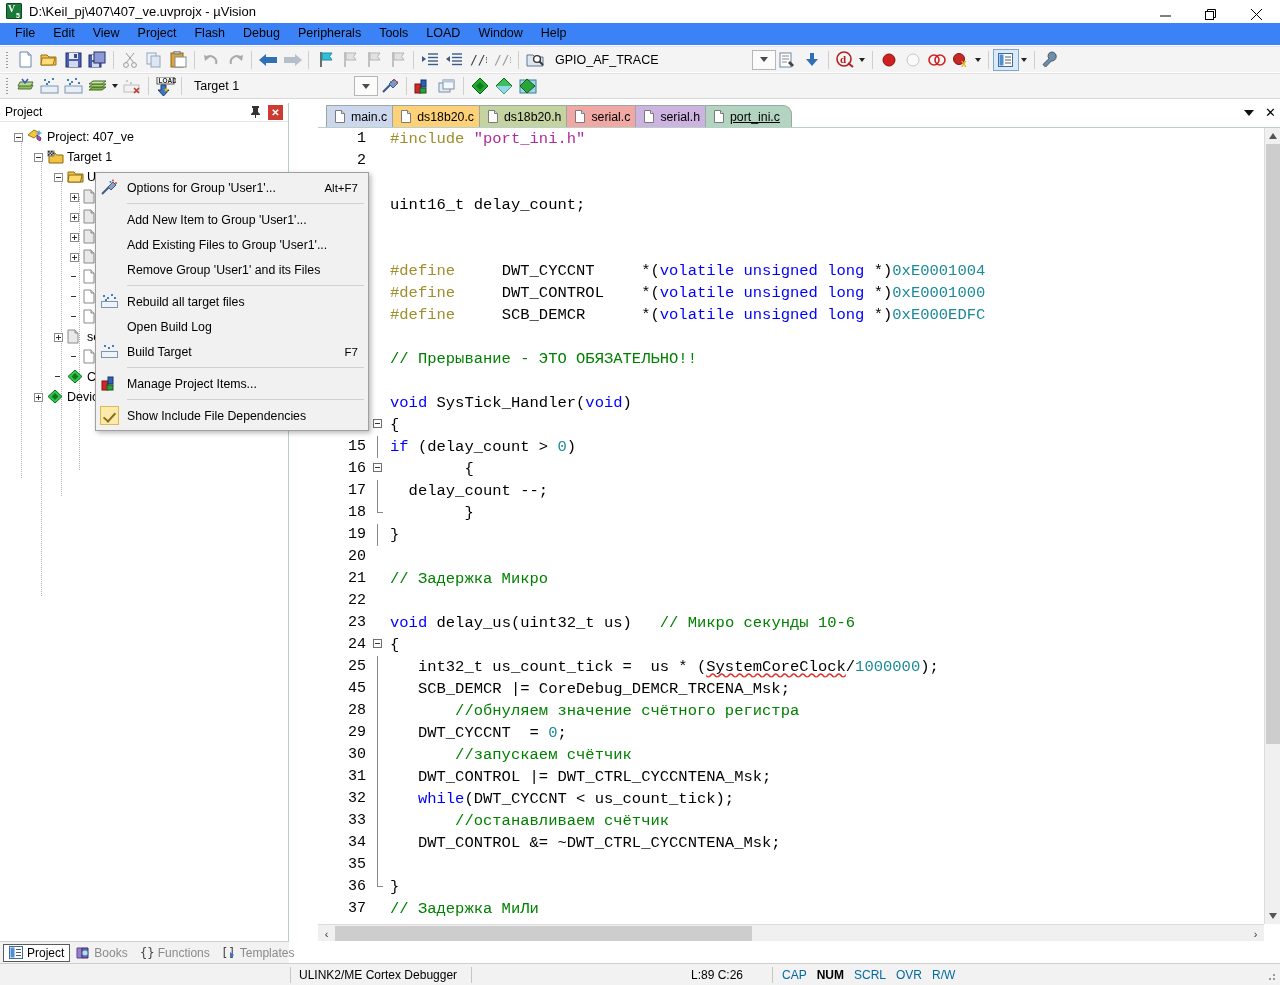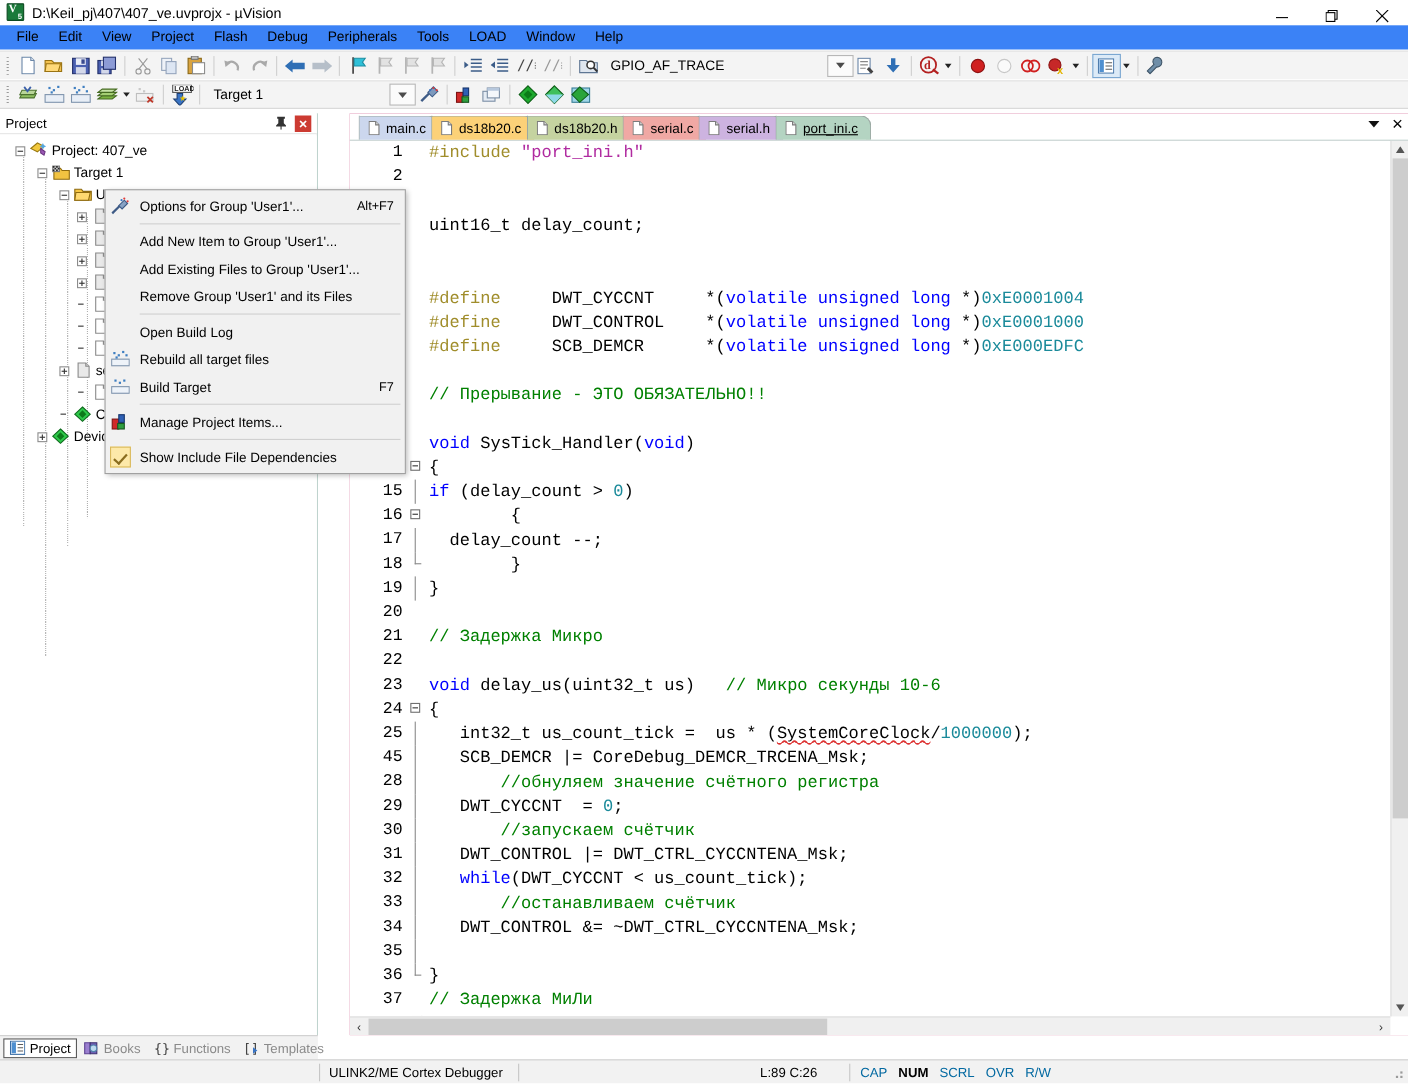--- a/index.html
+++ b/index.html
@@ -104,21 +104,21 @@
     position:absolute; right:5px; top:2px; width:15px; height:15px;
     background:#cc3b32; color:#fff; display:flex; align-items:center; justify-content:center;
     font-size:10px; font-weight:bold;
   }
   .tree {
     position:absolute; left:0; top:20px; width:288px; bottom:0;
     background:#fff; overflow:hidden; padding-top:4px;
   }
   .tnode {
     height:20px; display:flex; align-items:center; white-space:nowrap;
-    font-size:12.5px; position:relative;text-align:right;
+    font-size:12.5px; position:relative;
   }
   .exp {
     width:9px; height:9px; border:1px solid #8c8c8c; background:#fff;
     display:inline-block; position:relative; flex:none; margin-right:4px;
   }
   .exp:before{
     content:""; position:absolute; left:1px; top:3px; width:5px; height:1px; background:#333;
   }
   .exp.plus:after{
     content:""; position:absolute; left:3px; top:1px; width:1px; height:5px; background:#333;
@@ -860,36 +860,36 @@
     <div class="ctx-item">
       <span>Add Existing Files to Group 'User1'...</span>
     </div>
     <div class="ctx-item">
       <span>Remove Group 'User1' and its Files</span>
     </div>
 
     <div class="ctx-sep"></div>
 
     <div class="ctx-item">
-      <span>Open Build Log</span>
-    </div>
-    <div class="ctx-item">
       <span class="cm-ico">
         <svg width="17" height="16">
             <rect x="0.5" y="8.5" width="16" height="6" fill="#eef3f9" stroke="#7f94ad"></rect>
             <g fill="#3f7fc1">
               <rect x="2" y="2" width="2" height="2"></rect>
               <rect x="6" y="4" width="2" height="2"></rect>
               <rect x="10" y="1" width="2" height="2"></rect>
               <rect x="13" y="4" width="2" height="2"></rect>
               <rect x="4" y="6" width="2" height="2"></rect>
             </g>
           </svg>
       </span>
       <span>Rebuild all target files</span>
+    </div>
+    <div class="ctx-item">
+      <span>Open Build Log</span>
     </div>
     <div class="ctx-item">
       <span class="cm-ico">
         <svg width="17" height="16">
             <rect x="0.5" y="8.5" width="16" height="6" fill="#eef3f9" stroke="#7f94ad"></rect>
             <g fill="#3f7fc1">
               <rect x="3" y="2" width="2" height="2"></rect>
               <rect x="7" y="4" width="2" height="2"></rect>
               <rect x="11" y="2" width="2" height="2"></rect>
             </g>

